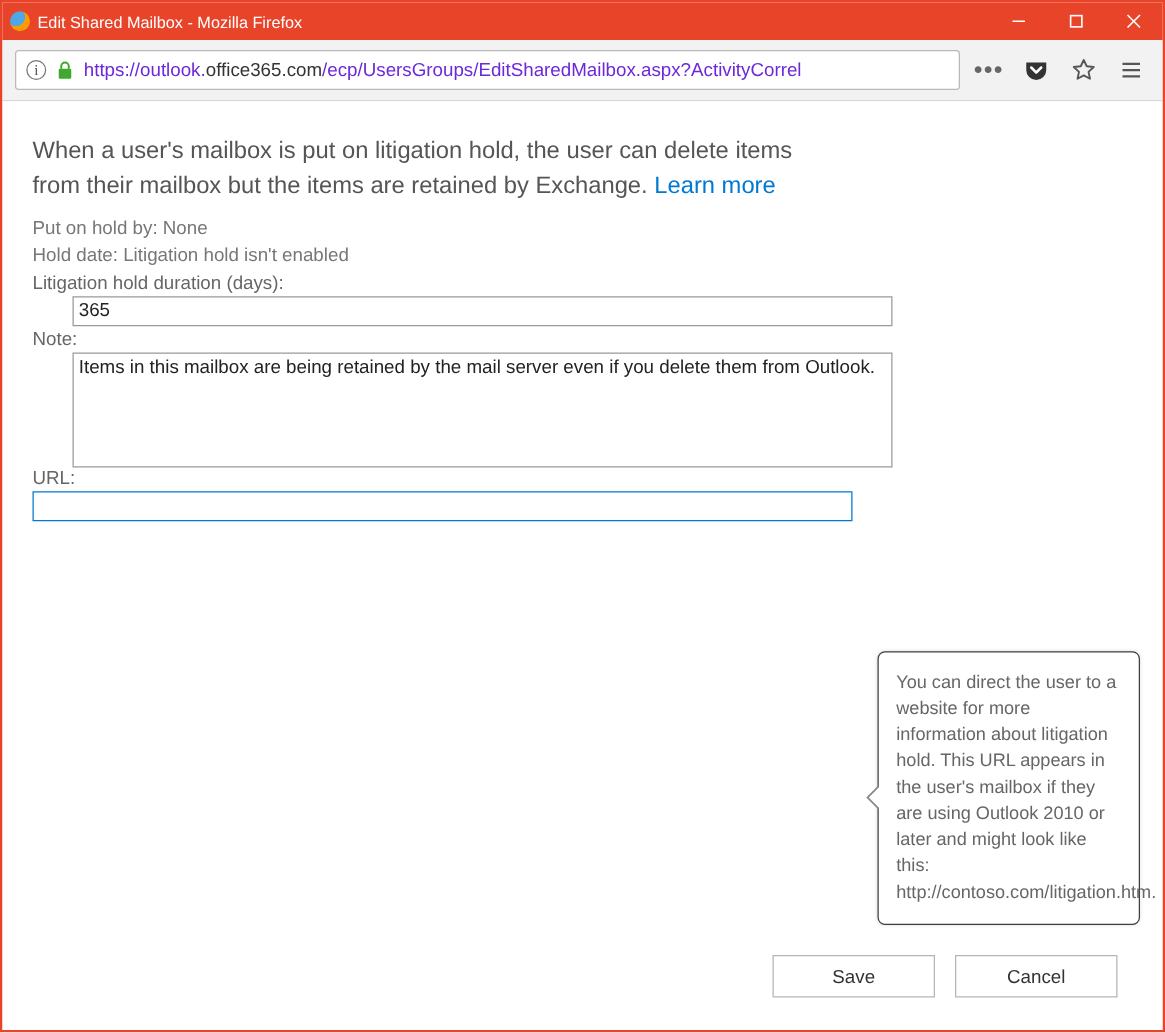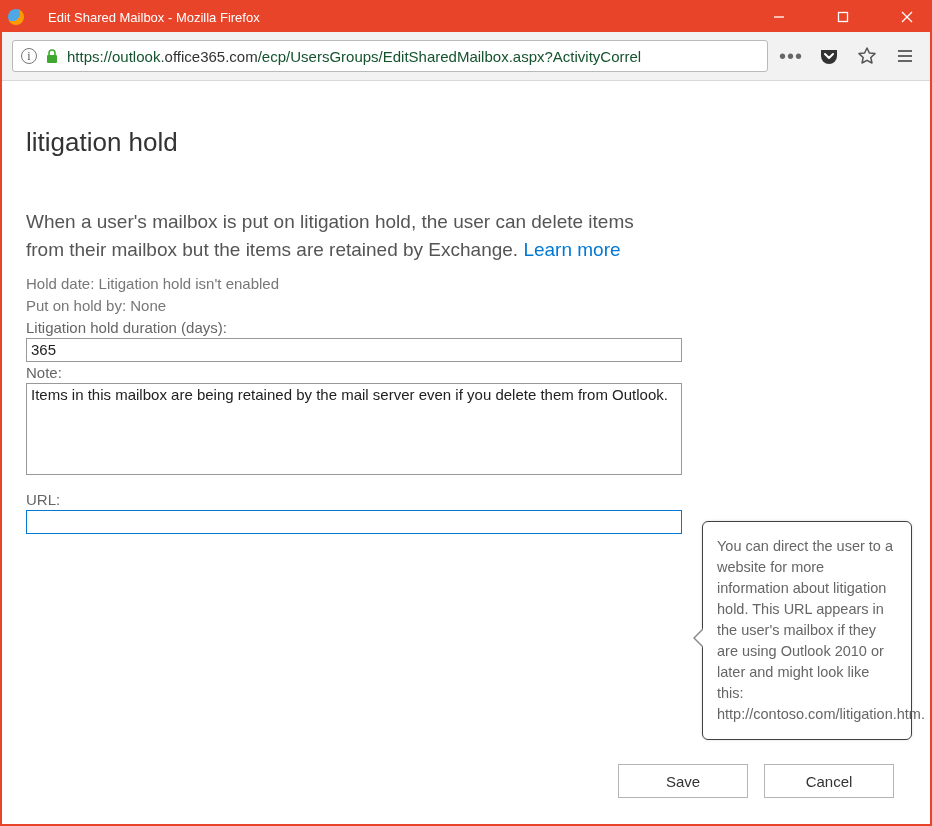--- a/index.html
+++ b/index.html
@@ -18,21 +18,20 @@
     display: flex;
     flex-direction: column;
   }
   .titlebar {
     background: #e8442a;
     height: 30px;
     display: flex;
     align-items: center;
     color: #fff;
     font-size: 13px;
-    gap: 18px;
   }
   .titlebar .ff-icon {
     width: 16px;
     height: 16px;
     margin: 0 6px 0 6px;
     border-radius: 50%;
     background: radial-gradient(circle at 30% 30%, #4fa7e6 0 45%, #ff9b00 46% 100%);
     flex: none;
   }
   .titlebar .title { flex: 0 0 auto; }
@@ -70,21 +69,21 @@
     overflow: hidden;
     white-space: nowrap;
   }
   .addrbar .info-icon {
     width:16px;height:16px;border:1px solid #777;border-radius:50%;
     display:flex;align-items:center;justify-content:center;
     font-family:"Times New Roman",serif;font-size:12px;color:#555;flex:none;
   }
   .addrbar .lock-icon { color:#3fa92f; flex:none; display:flex; }
   .url-text { overflow:hidden; text-overflow: clip; }
-  .url-text .dim { color:#14532d; }
+  .url-text .dim { color:#6d28d9; }
   .url-text .bold { color:#333; font-weight:400; }
   .tool-icon {
     width: 30px; height: 30px;
     display:flex;align-items:center;justify-content:center;
     color:#555;
   }
   .content {
     flex: 1 1 auto;
     position: relative;
     background: #fff;
@@ -117,20 +116,21 @@
   }
   .text-input, .textarea-input {
     width: 656px;
     border: 1px solid #999;
     font-family: inherit;
     font-size: 15px;
     padding: 2px 4px;
     color: #222;
     background: #fff;
     display: block;
+    margin-left: 32px;
   }
   .text-input { height: 24px; margin-top: 2px; }
   .textarea-input { height: 92px; margin-top: 2px; resize: none; }
   .url-input {
     width: 656px;
     height: 24px;
     border: 1px solid #0078d4;
     margin-top: 2px;
     font-family: inherit;
     font-size: 15px;
@@ -244,38 +244,37 @@
     <div class="tool-icon">
       <svg width="18" height="18" viewBox="0 0 18 18">
           <line x1="2" y1="4" x2="16" y2="4" stroke="#555" stroke-width="1.8"></line>
           <line x1="2" y1="9" x2="16" y2="9" stroke="#555" stroke-width="1.8"></line>
           <line x1="2" y1="14" x2="16" y2="14" stroke="#555" stroke-width="1.8"></line>
         </svg>
     </div>
   </div>
 
   <div class="content">
-    <div class="page-title">litigation hold</div>
 
     <div class="intro">
       <span>When a user's mailbox is put on litigation hold, the user can delete items from their mailbox but the items are retained by Exchange. </span><a href="#">Learn more</a>
     </div>
 
     <div class="meta">
+      <div>Put on hold by: None</div>
       <div>Hold date: Litigation hold isn't enabled</div>
-      <div>Put on hold by: None</div>
     </div>
 
     <div class="field-label">Litigation hold duration (days):</div>
     <input class="text-input" type="text" value="365" style="">
 
     <div class="field-label">Note:</div>
     <textarea class="textarea-input" style="">Items in this mailbox are being retained by the mail server even if you delete them from Outlook.</textarea>
 
-    <div class="field-label" style="margin-top:16px;">URL:</div>
+    <div class="field-label" style="margin-top:0;">URL:</div>
     <input class="url-input" type="text" value="" style="">
 
     <div class="tooltip">
       <span>You can direct the user to a website for more information about litigation hold. This URL appears in the user's mailbox if they are using Outlook 2010 or later and might look like this: http://contoso.com/litigation.htm.</span>
     </div>
 
     <div class="footer-btns">
       <div class="btn">Save</div>
       <div class="btn">Cancel</div>
     </div>

